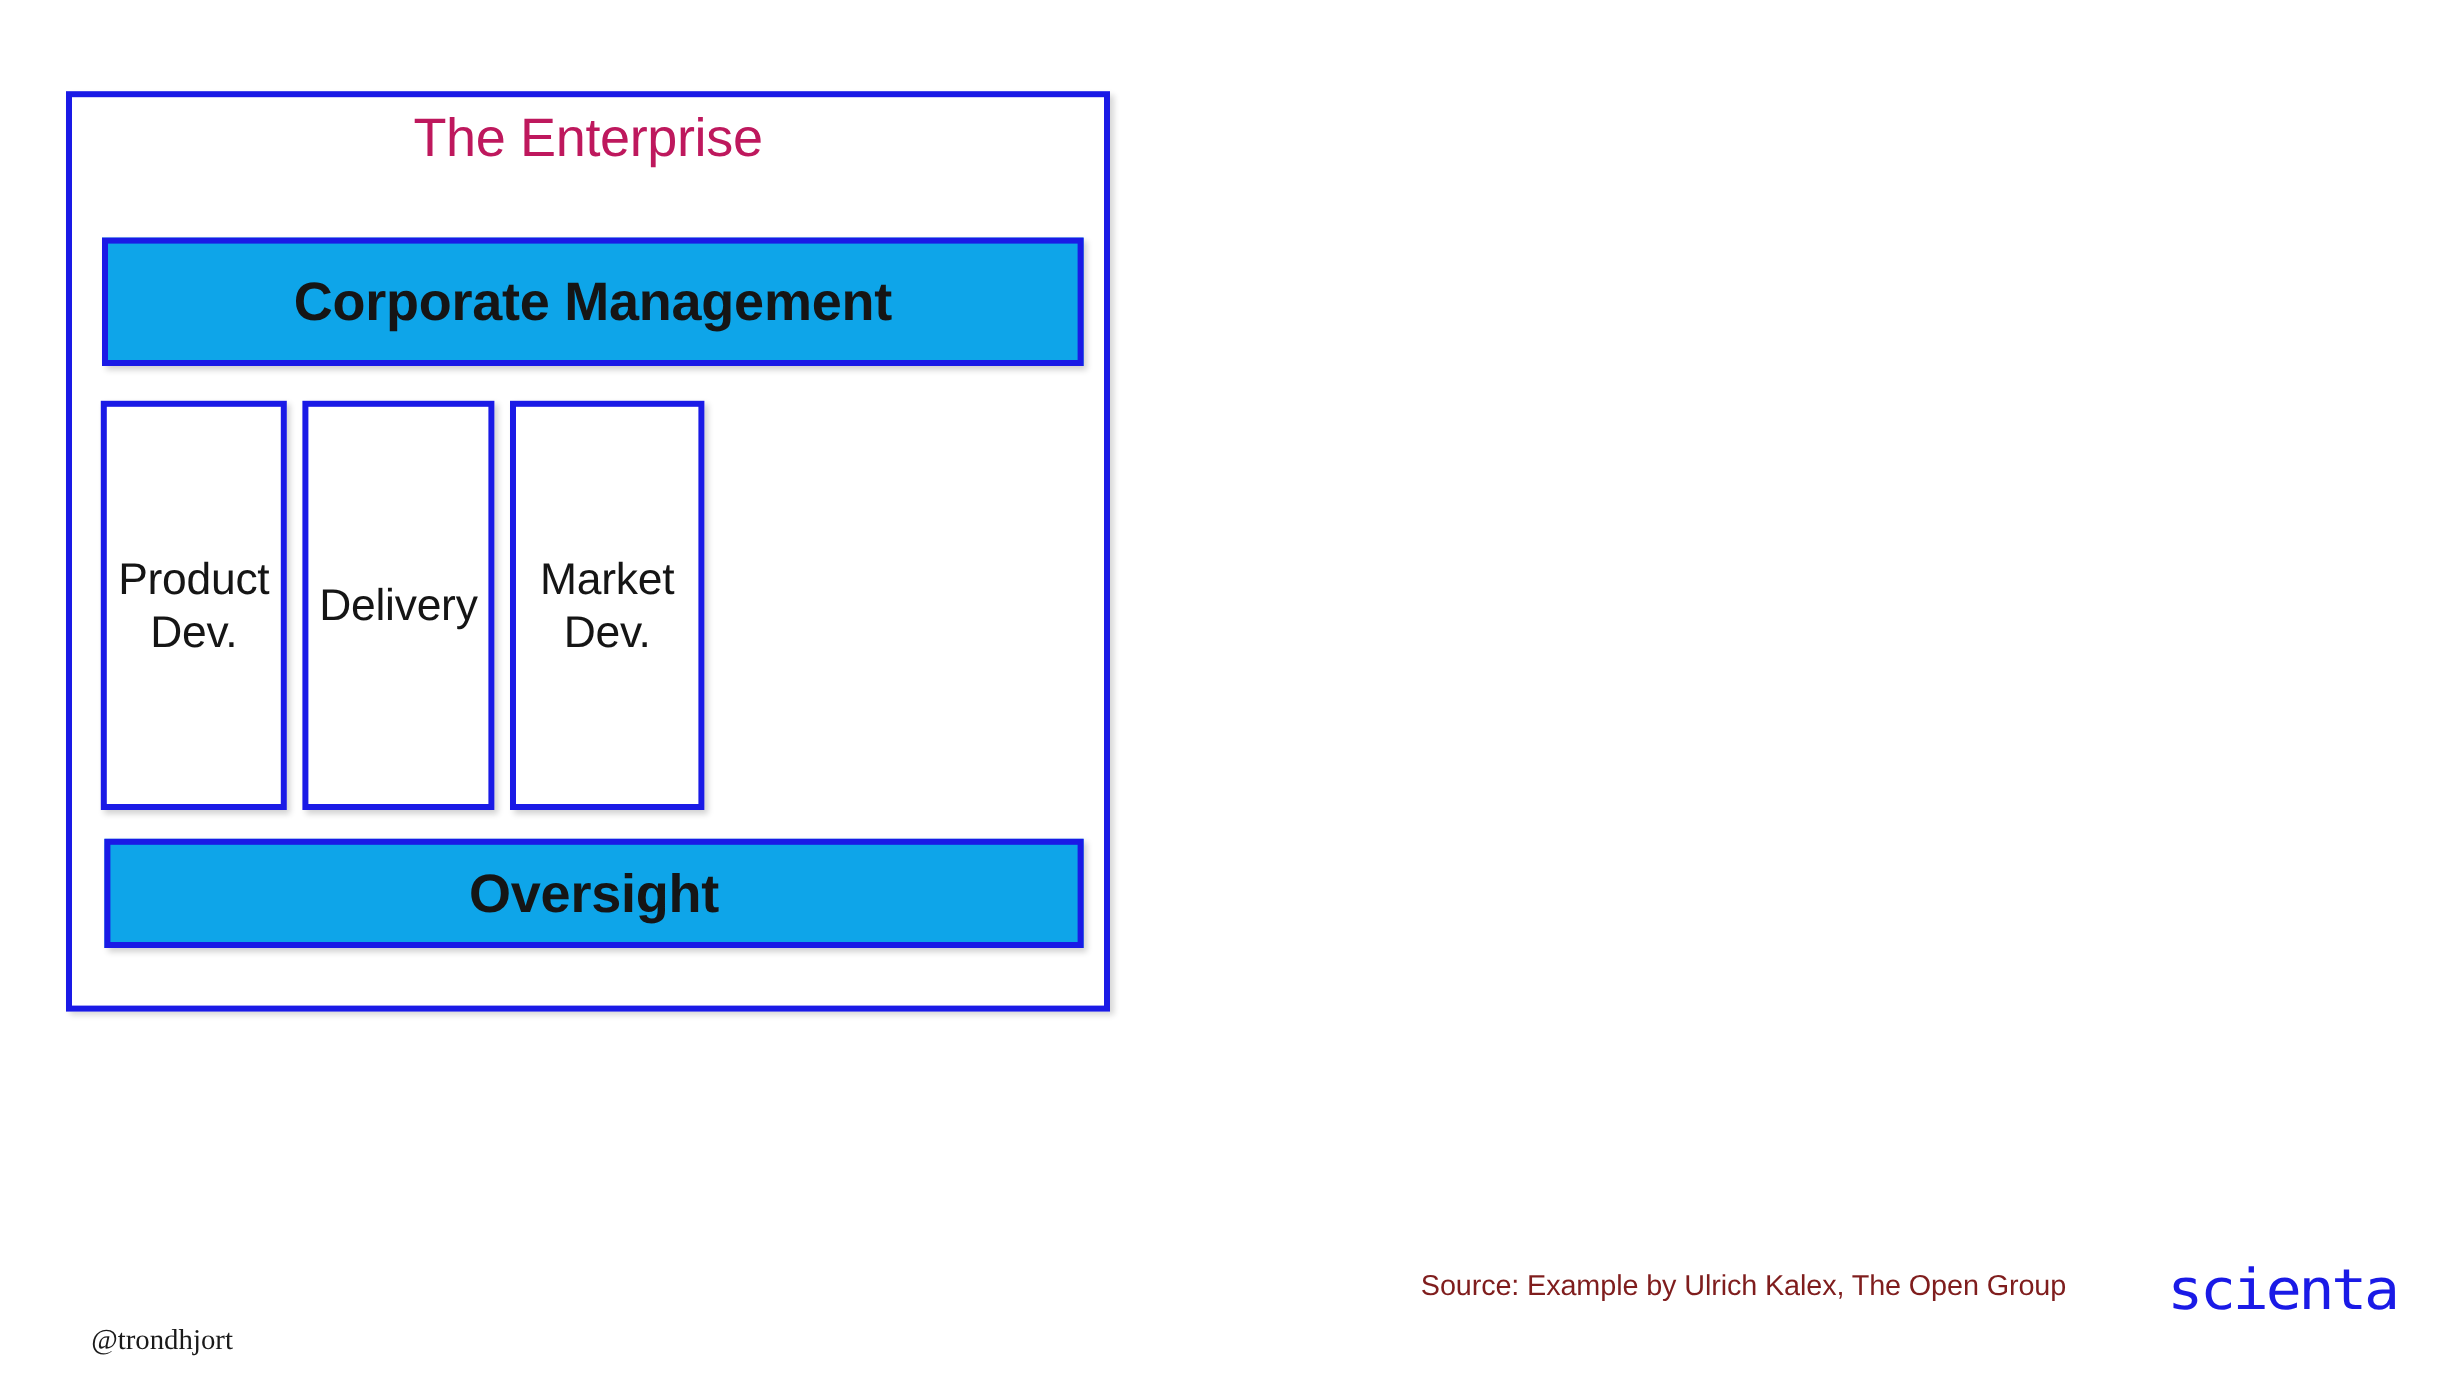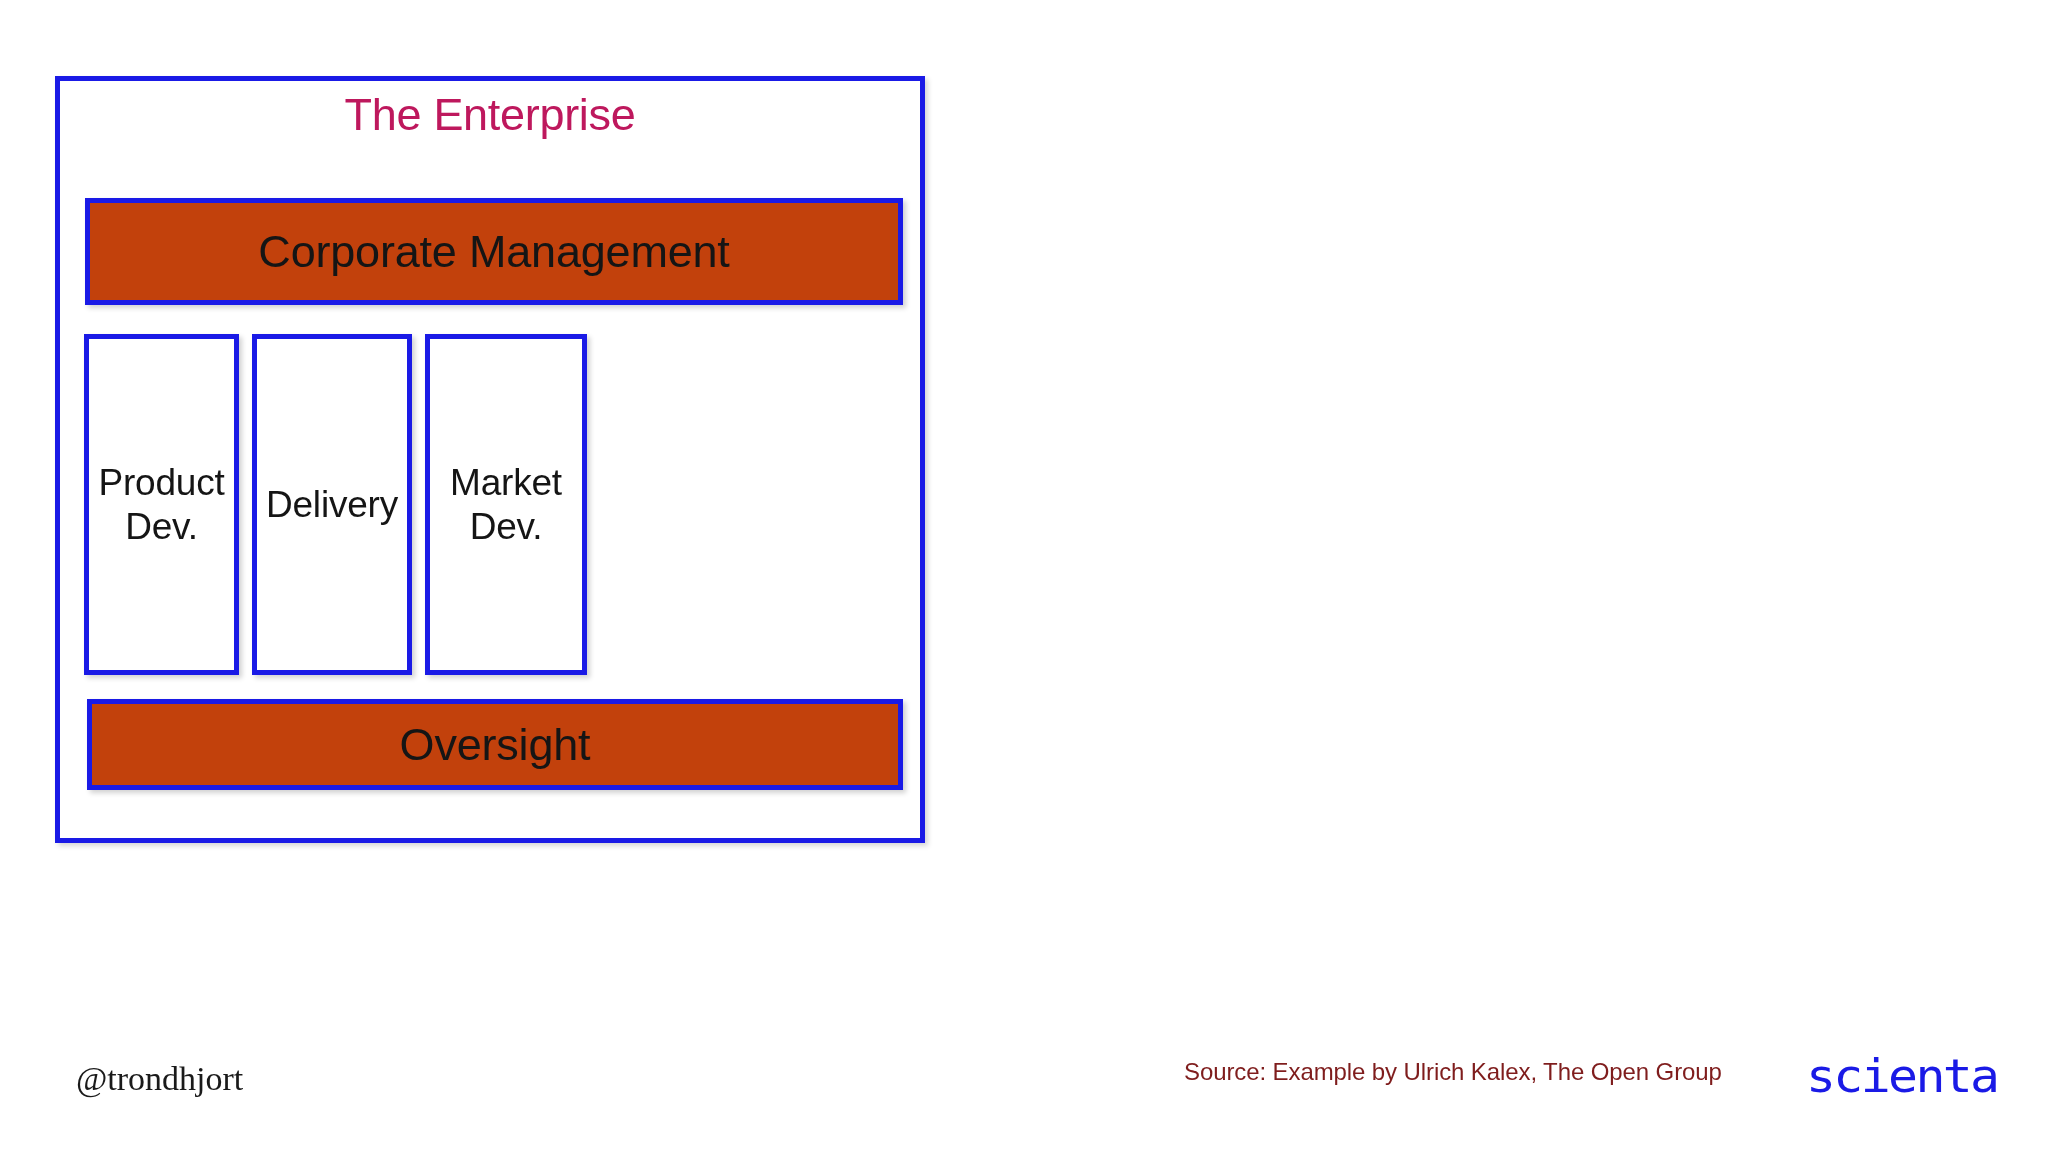--- a/index.html
+++ b/index.html
@@ -42,28 +42,28 @@
     letter-spacing: -0.3px;
     line-height: 1.25;
     white-space: nowrap;
   }
 
   
   .blue-box {
     position: absolute;
     box-sizing: border-box;
     border: 5px solid var(--brand-blue, #1a1ae6);
-    background: #c2410c;
+    background: #0ea5e9;
     box-shadow: 3px 3px 5px rgba(0,0,0,0.18);
     display: flex;
     align-items: center;
     justify-content: center;
     text-align: center;
     color: #151515;
-    font-weight: 400;
+    font-weight: 700;
     letter-spacing: -0.2px;
   }
 
   
   #corporate-management-box {
     left: 25px;
     top: 117px;
     width: 818px;
     height: 107px;
     font-size: 45px;
@@ -108,23 +108,23 @@
   }
   .column-box.w-product  { flex: 0 0 155px; }
   .column-box.w-delivery { flex: 0 0 160px; }
   .column-box.w-support  { flex: 0 0 160px; }
   .column-box.w-market   { flex: 0 0 162px; }
 
   
   #footer-handle {
     position: absolute;
     left: 76px;
-    top: 1060px;
+    top: 1104px;
     font-family: "Liberation Serif", serif;
-    font-size: 34px;
+    font-size: 24px;
     color: #1a1a1a;
     white-space: nowrap;
   }
   #footer-source {
     position: absolute;
     left: 1184px;
     top: 1058px;
     font-size: 24px;
     font-weight: 300;
     color: #7f1d1d;

